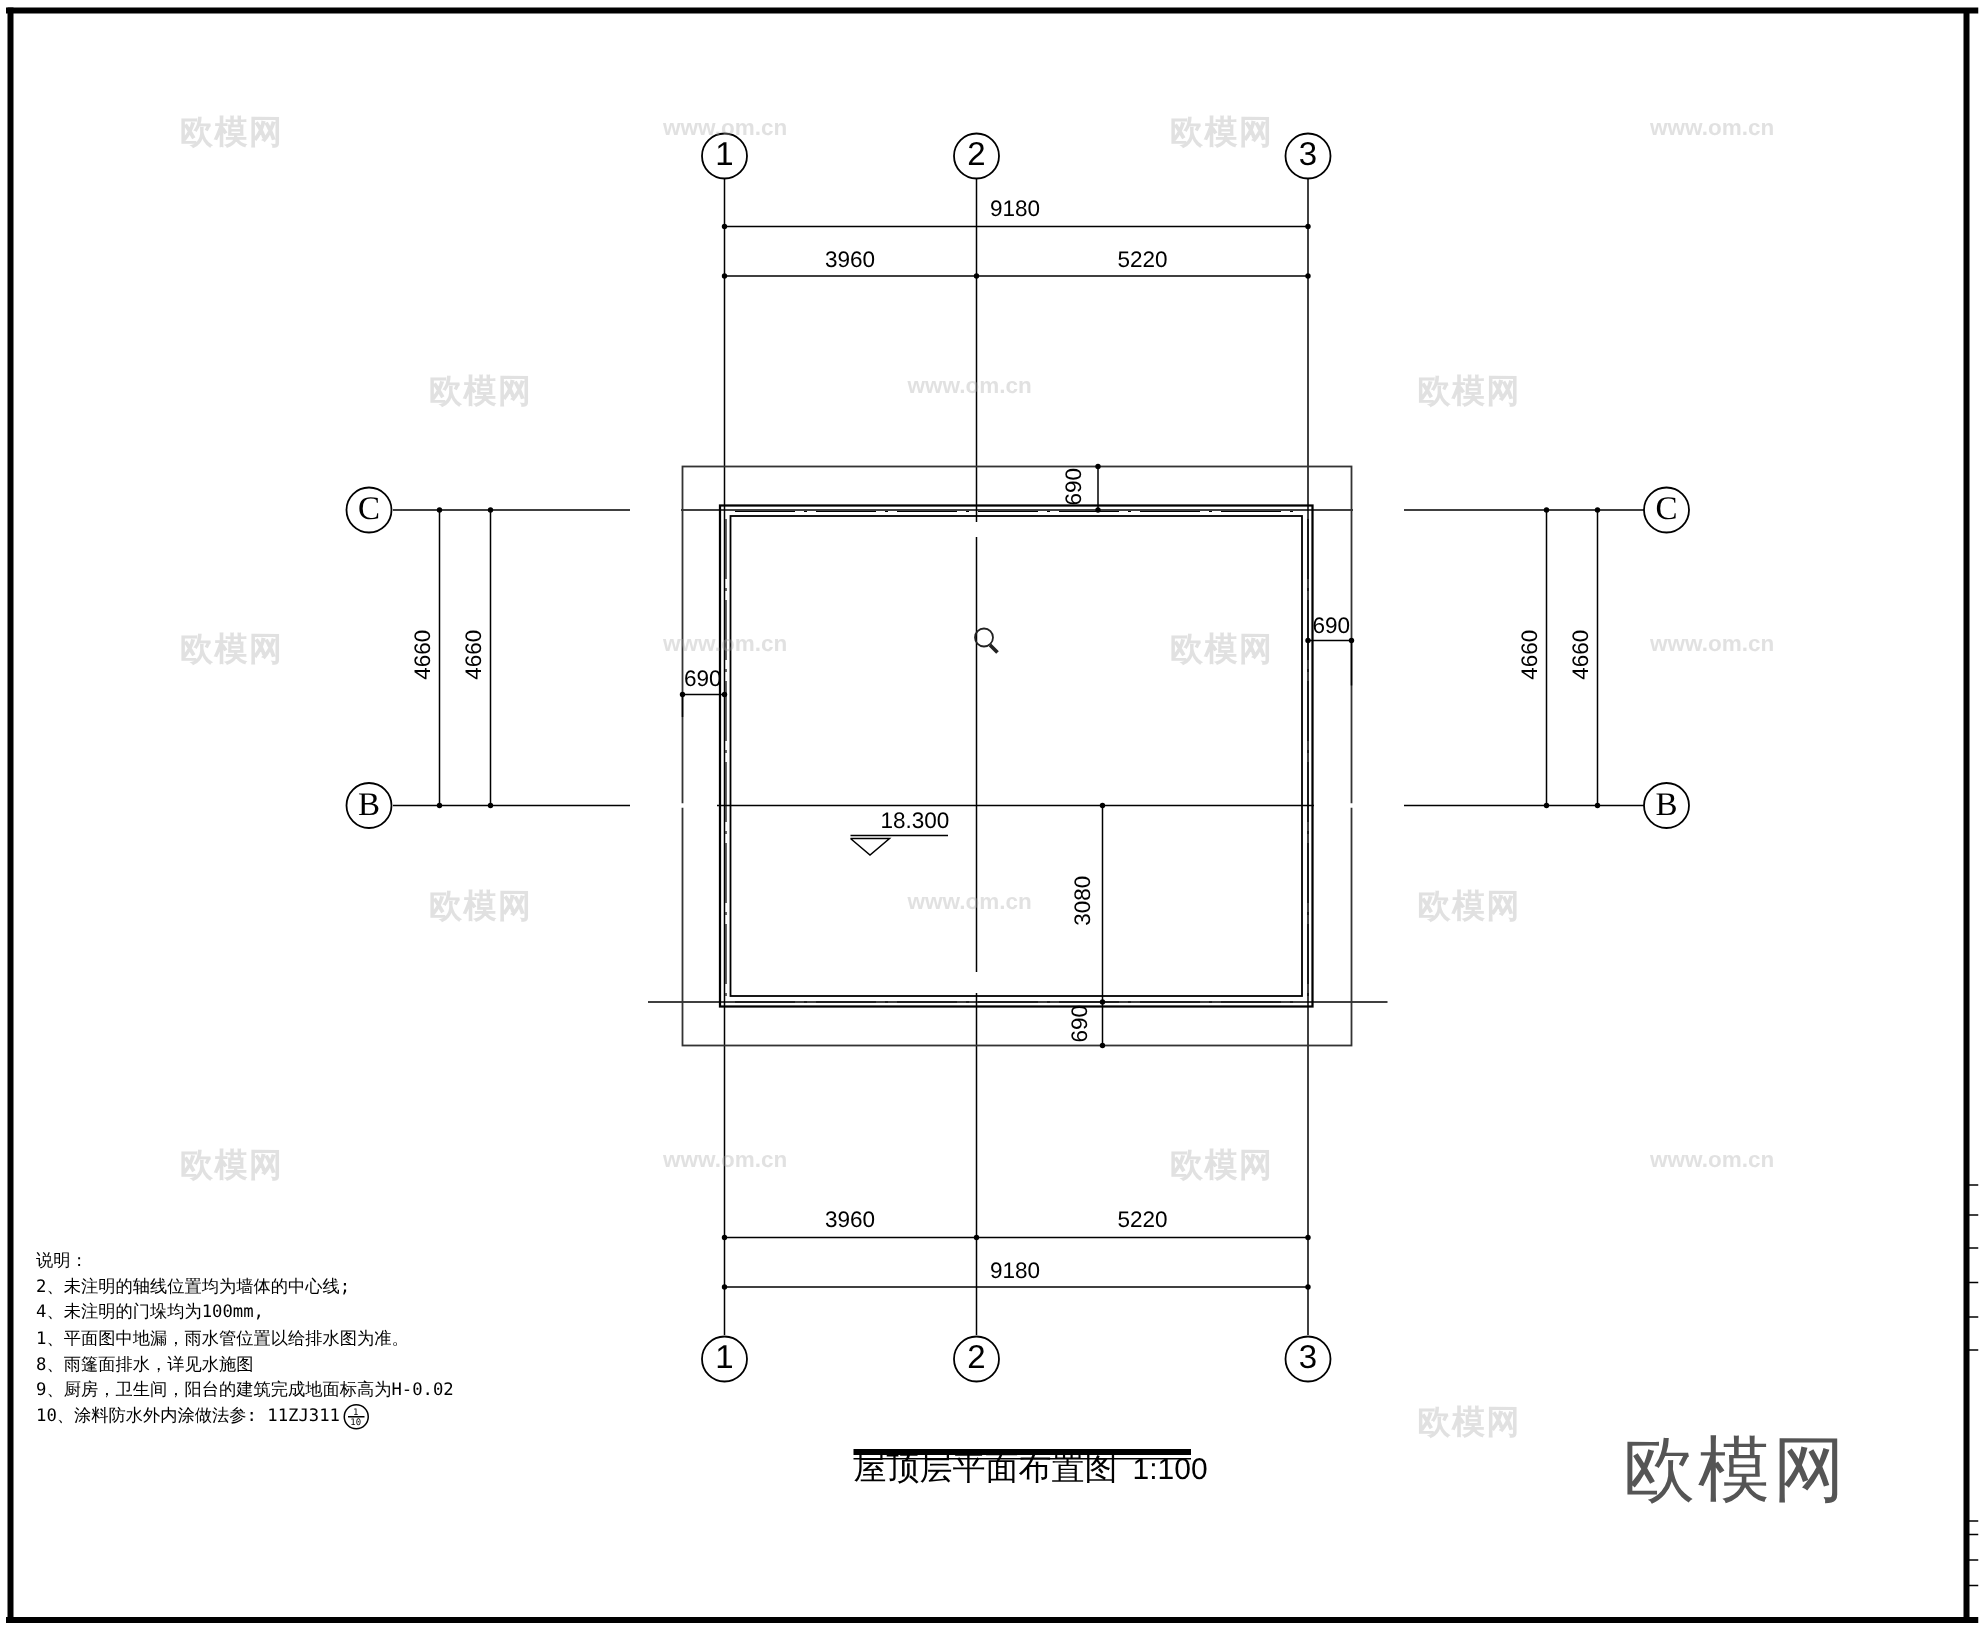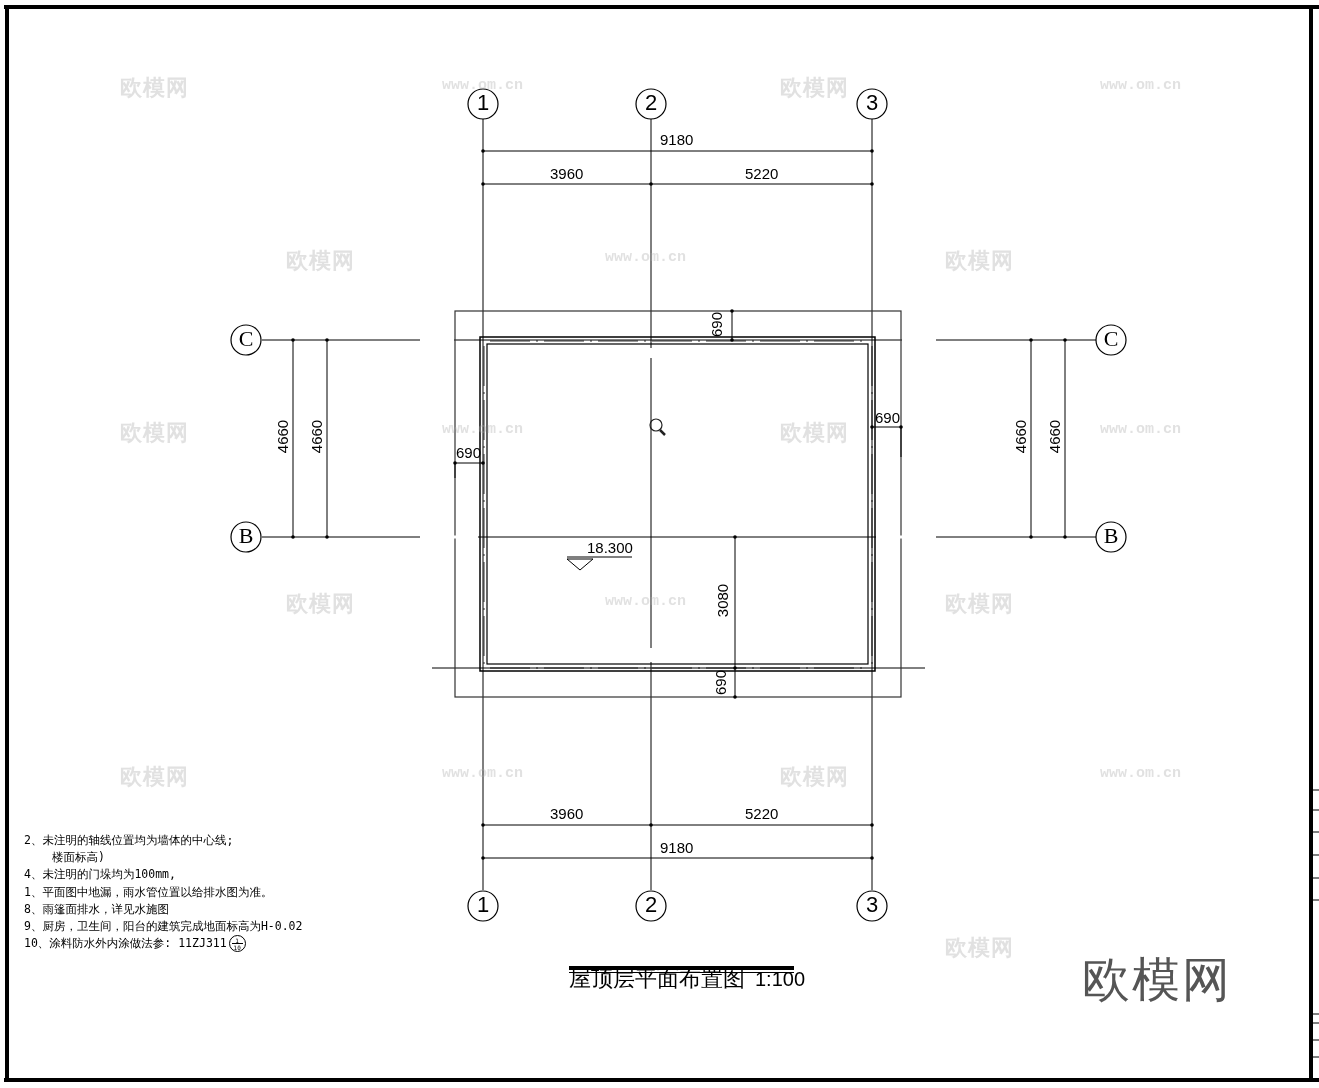--- a/index.html
+++ b/index.html
@@ -20,21 +20,21 @@
   .title { position:absolute; left:569px; top:964px; font-family:"DejaVu Sans","Liberation Sans",sans-serif;
            font-size:22px; color:#000; letter-spacing:0px; }
   .title .scale { font-size:20px; margin-left:10px; font-family:"Liberation Sans",sans-serif; }
   .title-line1 { position:absolute; left:569px; top:966px; width:225px; height:4px; background:#000; }
   .title-line2 { position:absolute; left:569px; top:972px; width:225px; height:1px; background:#000; }
   .logo { position:absolute; left:1082px; top:948px; font-family:"DejaVu Sans",sans-serif;
           font-size:48px; color:#555; letter-spacing:2px; }
   .wm { position:absolute; font-size:22px; color:rgba(170,170,170,0.35); font-weight:bold;
         font-family:"DejaVu Sans",sans-serif; letter-spacing:1px; pointer-events:none; }
   .wm2 { position:absolute; font-size:15px; color:rgba(170,170,170,0.35); font-weight:bold;
-         font-family:Liberation Mono, monospace; pointer-events:none; }
+         font-family:Liberation Sans, sans-serif; pointer-events:none; }
 </style>
 </head>
 <body>
 
 <div id="canvas">
 <svg width="1319" height="1088" viewBox="0 0 1319 1088" xmlns="http://www.w3.org/2000/svg">
 
   <g>
     <line x1="4" y1="7" x2="1319" y2="7" stroke="#000" stroke-width="4"></line>
     <line x1="7" y1="5" x2="7" y2="1082" stroke="#000" stroke-width="4"></line>
@@ -191,22 +191,22 @@
 <div style="position:absolute;left:262px;top:428px;width:40px;text-align:center;font-size:15px;transform:rotate(-90deg);">4660</div>
 <div style="position:absolute;left:296px;top:428px;width:40px;text-align:center;font-size:15px;transform:rotate(-90deg);">4660</div>
 <div style="position:absolute;left:1000px;top:428px;width:40px;text-align:center;font-size:15px;transform:rotate(-90deg);">4660</div>
 <div style="position:absolute;left:1034px;top:428px;width:40px;text-align:center;font-size:15px;transform:rotate(-90deg);">4660</div>
 <div style="position:absolute;left:701px;top:316px;width:30px;text-align:center;font-size:15px;transform:rotate(-90deg);">690</div>
 <div style="position:absolute;left:702px;top:592px;width:40px;text-align:center;font-size:15px;transform:rotate(-90deg);">3080</div>
 <div style="position:absolute;left:705px;top:674px;width:30px;text-align:center;font-size:15px;transform:rotate(-90deg);">690</div>
 
 
 <div class="notes">
+  <div>说明：</div>
   <div>2、未注明的轴线位置均为墙体的中心线;</div>
-  <div class="indent">楼面标高)</div>
   <div>4、未注明的门垛均为100mm,</div>
   <div>1、平面图中地漏，雨水管位置以给排水图为准。</div>
   <div>8、雨篷面排水，详见水施图</div>
   <div>9、厨房，卫生间，阳台的建筑完成地面标高为H-0.02</div>
   <div>
     <span>10、涂料防水外内涂做法参: 11ZJ311</span><span class="ref-sym"><span class="top">1</span><span class="bar"></span><span class="bot">10</span></span>
   </div>
 </div>
 
 

